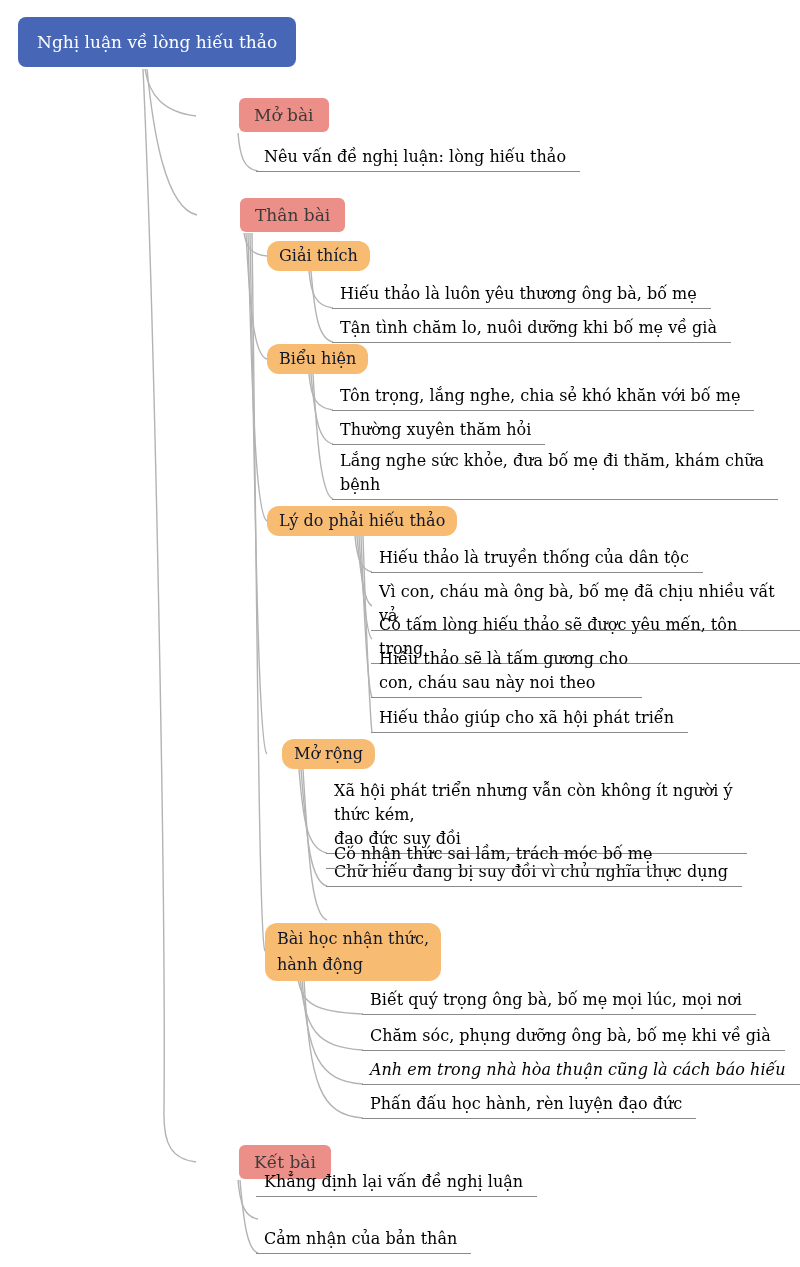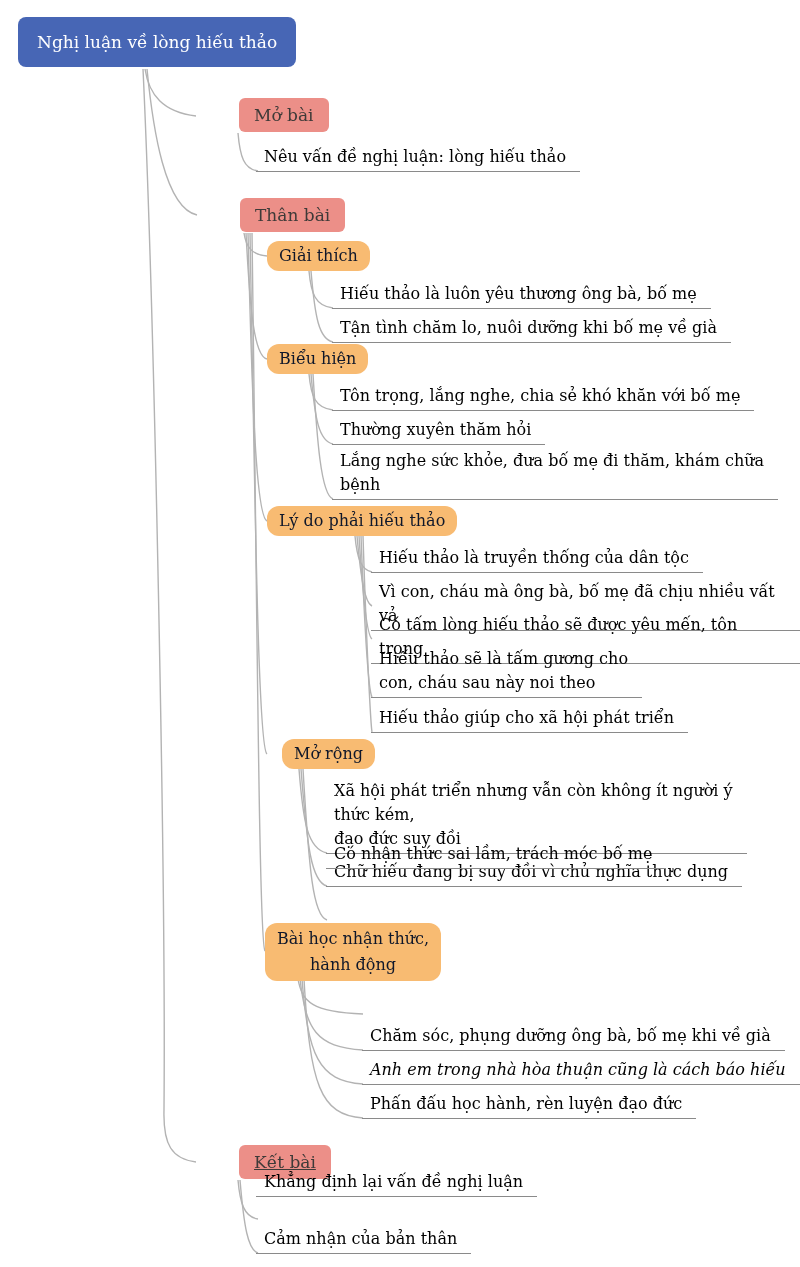--- a/index.html
+++ b/index.html
@@ -70,29 +70,29 @@
     <path d="M304,979 C310,1085 320,1115 363,1118"></path>
 
     <path d="M238,1180 C240,1203 244,1217 258,1219"></path>
     <path d="M240,1180 C244,1227 248,1250 258,1253"></path>
   </svg>
 
   <div class="node root" style="left:18px;top:17px;">Nghị luận về lòng hiếu thảo</div>
 
   <div class="node section" style="left:196px;top:98px;">Mở bài</div>
   <div class="node section" style="left:197px;top:198px;">Thân bài</div>
-  <div class="node section" style="left:196px;top:1145px;text-decoration:underline;">Kết bài</div>
+  <div class="node section" style="left:196px;top:1145px;">Kết bài</div>
 
   <div class="node leaf" style="left:256px;top:145px;">Nêu vấn đề nghị luận: lòng hiếu thảo</div>
 
   <div class="node topic" style="left:267px;top:241px;">Giải thích</div>
   <div class="node topic" style="left:267px;top:344px;">Biểu hiện</div>
   <div class="node topic" style="left:267px;top:506px;">Lý do phải hiếu thảo</div>
   <div class="node topic" style="left:267px;top:739px;margin-left:15px;">Mở rộng</div>
-  <div class="node topic two-line" style="left:265px;top:923px;text-align:center;">Bài học nhận thức,
+  <div class="node topic two-line" style="left:265px;top:923px;">Bài học nhận thức,
 hành động</div>
 
   <div class="node leaf" style="left:332px;top:282px;">Hiếu thảo là luôn yêu thương ông bà, bố mẹ</div>
   <div class="node leaf" style="left:332px;top:316px;">Tận tình chăm lo, nuôi dưỡng khi bố mẹ về già</div>
 
   <div class="node leaf" style="left:332px;top:384px;">Tôn trọng, lắng nghe, chia sẻ khó khăn với bố mẹ</div>
   <div class="node leaf" style="left:332px;top:418px;">Thường xuyên thăm hỏi</div>
   <div class="node leaf" style="left:332px;top:449px;">Lắng nghe sức khỏe, đưa bố mẹ đi thăm, khám chữa
 bệnh</div>
 
@@ -102,20 +102,21 @@
   <div class="node leaf" style="left:371px;top:647px;">Hiếu thảo sẽ là tấm gương cho
 con, cháu sau này noi theo</div>
   <div class="node leaf" style="left:371px;top:706px;">Hiếu thảo giúp cho xã hội phát triển</div>
 
   <div class="node leaf" style="left:326px;top:779px;">Xã hội phát triển nhưng vẫn còn không ít người ý
 thức kém,
 đạo đức suy đồi</div>
   <div class="node leaf" style="left:326px;top:860px;">Chữ hiếu đang bị suy đồi vì chủ nghĩa thực dụng</div>
   <div class="node leaf" style="left:326px;top:842px;">Có nhận thức sai lầm, trách móc bố mẹ</div>
 
+  <div class="node leaf" style="left:362px;top:988px;">Biết quý trọng ông bà, bố mẹ mọi lúc, mọi nơi</div>
   <div class="node leaf" style="left:362px;top:1024px;">Chăm sóc, phụng dưỡng ông bà, bố mẹ khi về già</div>
   <div class="node leaf" style="left:362px;top:1058px;font-style:italic;">Anh em trong nhà hòa thuận cũng là cách báo hiếu</div>
   <div class="node leaf" style="left:362px;top:1092px;">Phấn đấu học hành, rèn luyện đạo đức</div>
 
   <div class="node leaf" style="left:256px;top:1170px;">Khẳng định lại vấn đề nghị luận</div>
   <div class="node leaf" style="left:256px;top:1227px;">Cảm nhận của bản thân</div>
 
 </div>
 
 </body></html>

